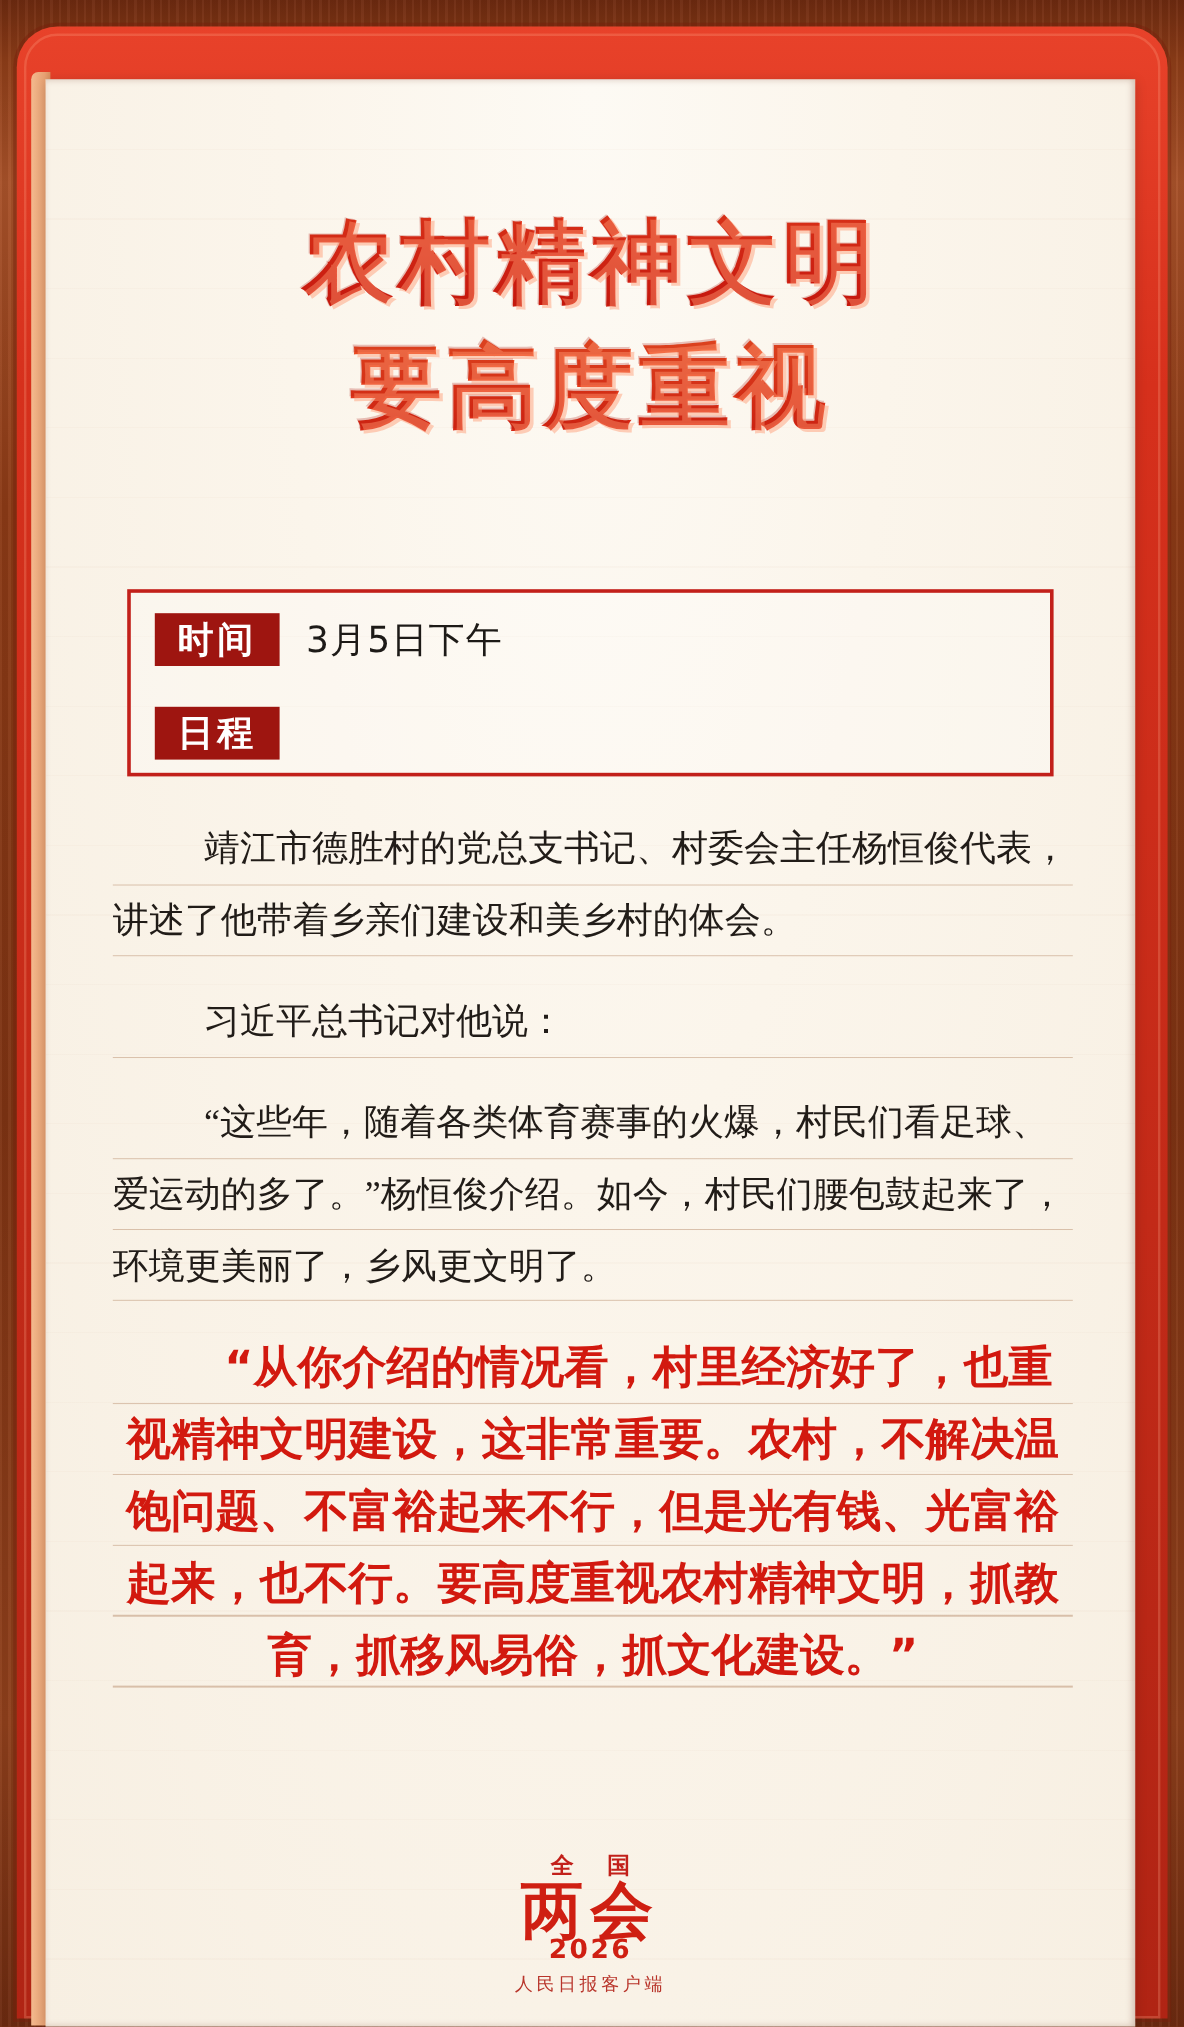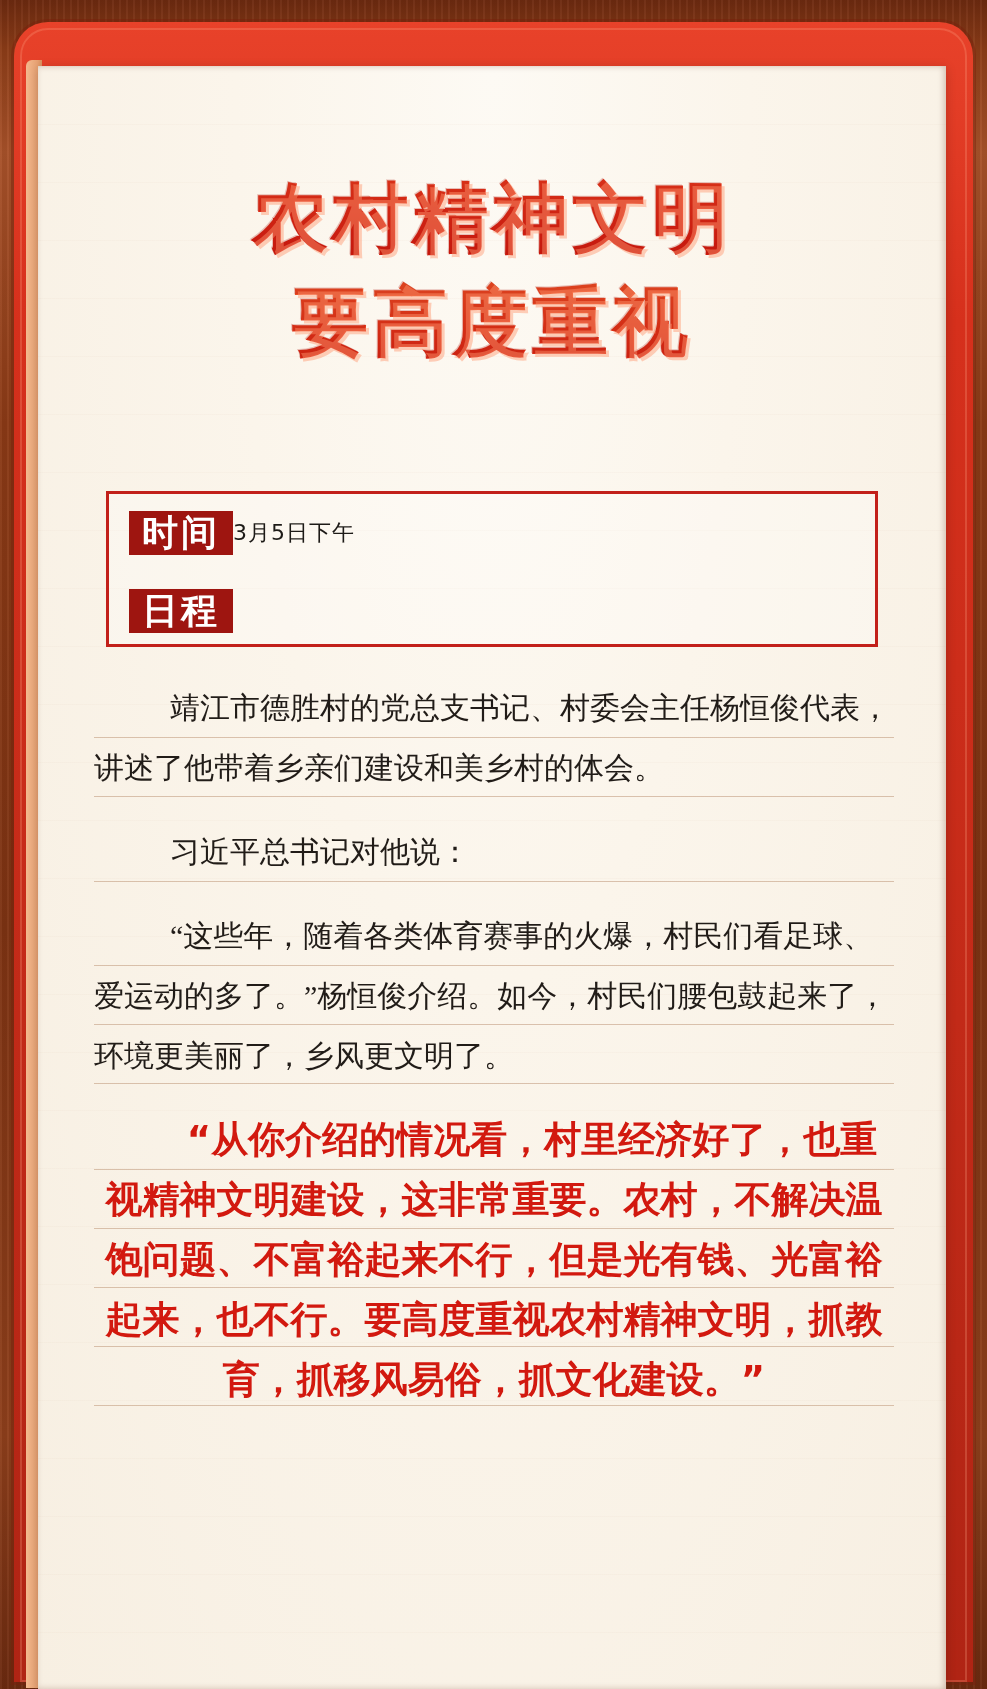--- a/index.html
+++ b/index.html
@@ -138,30 +138,31 @@
     padding-left: 20px;
     box-sizing: border-box;
   }
   .tag {
     width: 104px;
     height: 44px;
     background: #9e1510;
     color: #ffffff;
     font-family: "DejaVu Sans", "Liberation Sans", sans-serif;
     font-weight: 700;
-    font-size: 36px;
+    font-size: 30px;
     letter-spacing: 3px;
     display: flex;
     align-items: center;
     justify-content: center;
     flex: 0 0 auto;
   }
   .info-text {
-    font-family: "DejaVu Sans", "Liberation Sans", sans-serif;
-    font-size: 22px;
+    margin-left: 22px;
+    font-family: "DejaVu Sans", "Liberation Sans", sans-serif;
+    font-size: 30px;
     color: #1d1a17;
     letter-spacing: 1px;
     white-space: nowrap;
   }
 
   
   .body {
     position: absolute;
     left: 56px;
     top: 612px;
@@ -259,15 +260,21 @@
       </div>
     </div>
 
     <div class="body">
       <p class="para">靖江市德胜村的党总支书记、村委会主任杨恒俊代表，讲述了他带着乡亲们建设和美乡村的体会。</p>
       <p class="para">习近平总书记对他说：</p>
       <p class="para">“这些年，随着各类体育赛事的火爆，村民们看足球、爱运动的多了。”杨恒俊介绍。如今，村民们腰包鼓起来了，环境更美丽了，乡风更文明了。</p>
       <p class="para red">“从你介绍的情况看，村里经济好了，也重视精神文明建设，这非常重要。农村，不解决温饱问题、不富裕起来不行，但是光有钱、光富裕起来，也不行。要高度重视农村精神文明，抓教育，抓移风易俗，抓文化建设。”</p>
     </div>
 
+    <div class="footer">
+      <div class="logo-top">全国</div>
+      <div class="logo-main">两会</div>
+      <div class="logo-year">2026</div>
+      <div class="logo-sub">人民日报客户端</div>
+    </div>
 
   </div>
 </div>
 
 </body></html>

